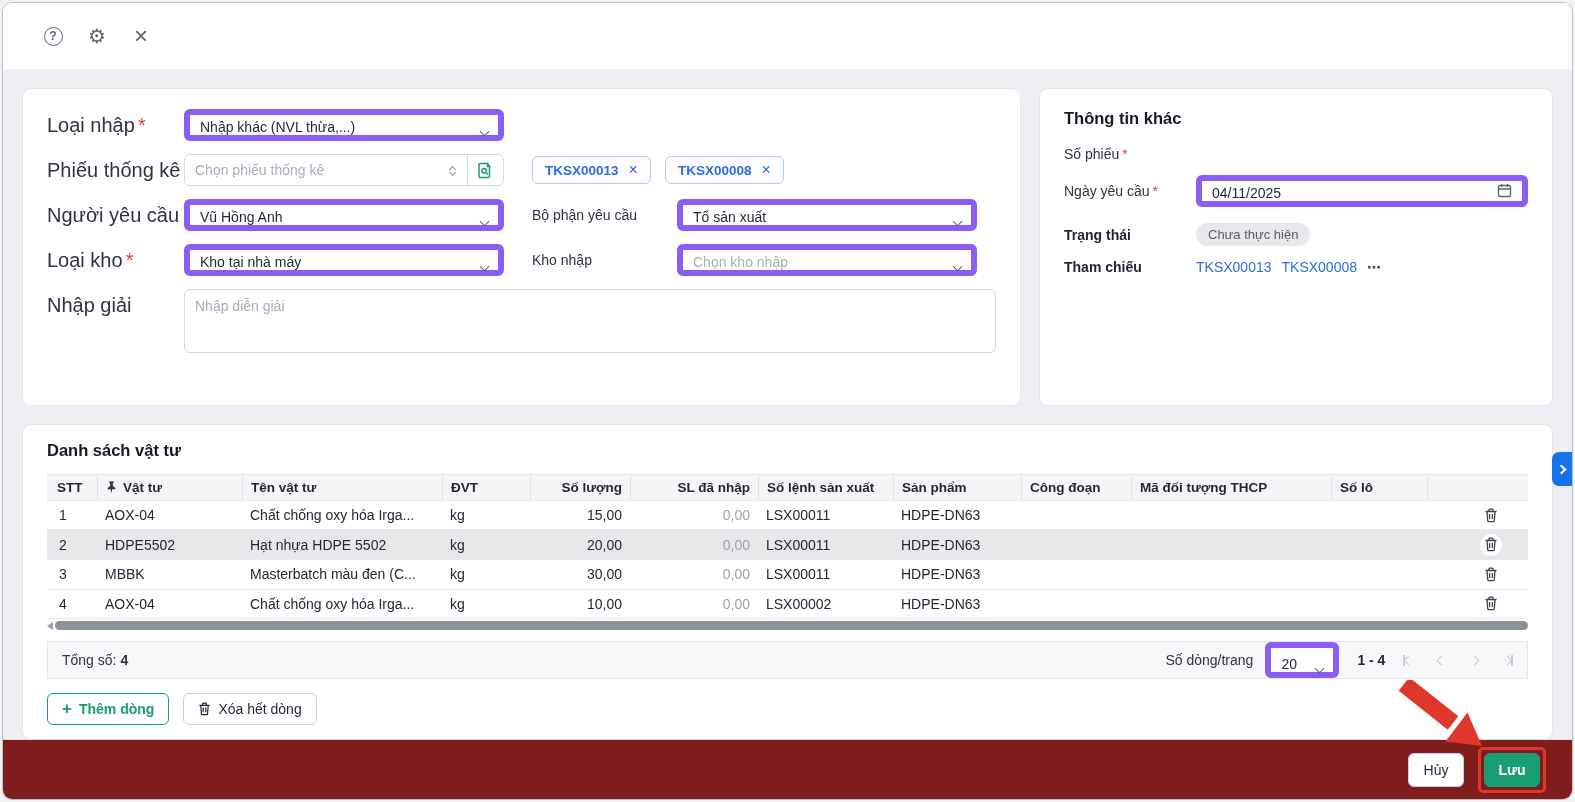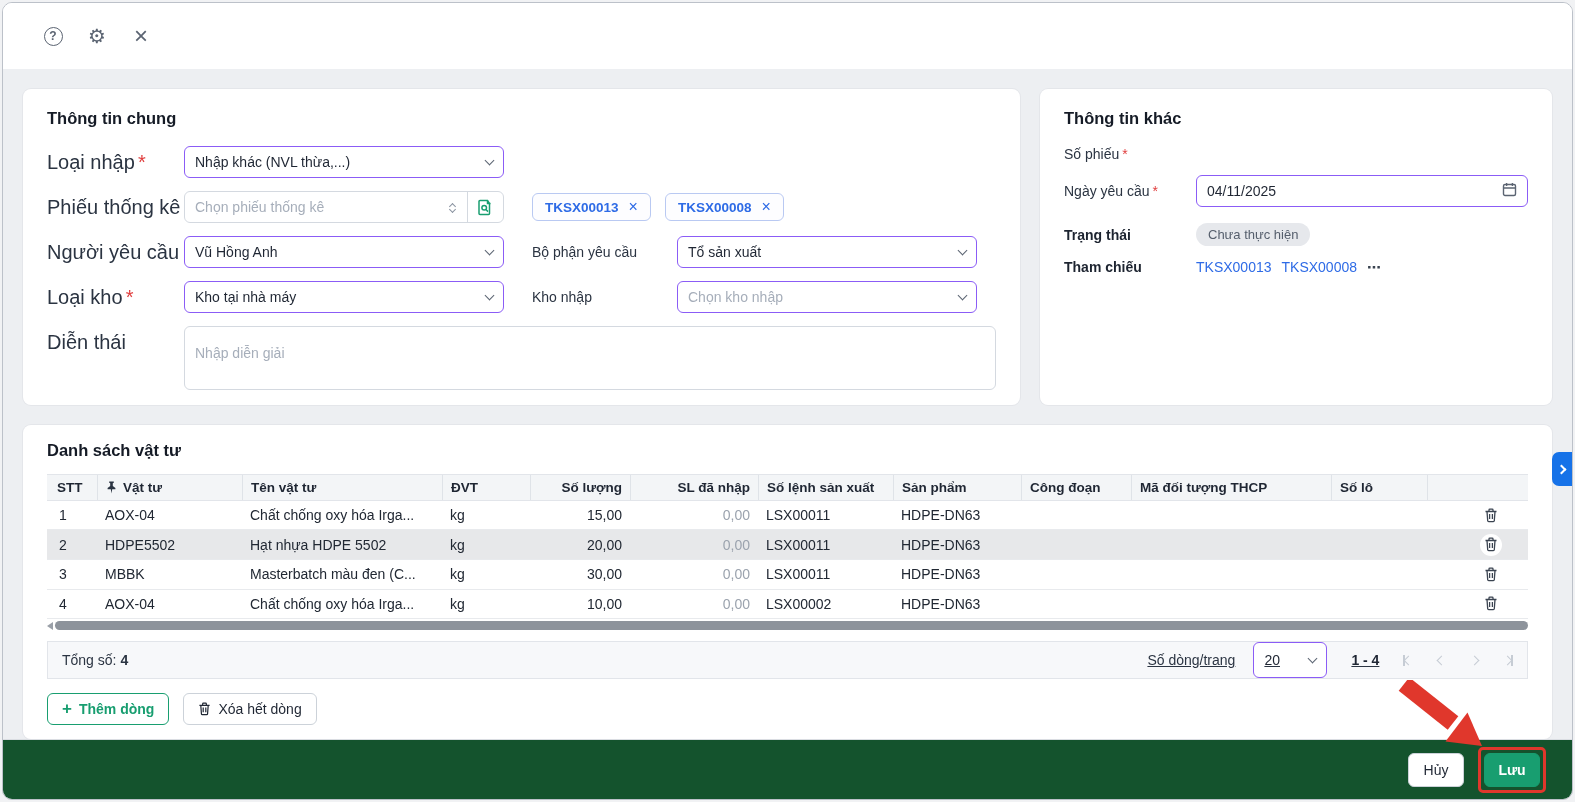--- a/index.html
+++ b/index.html
@@ -23,39 +23,39 @@
   .card { background:#fff; border-radius:8px; box-shadow:0 0 0 1px rgba(20,30,50,.04); }
   .card-general { flex:1; height:316px; padding:20px 24px; }
   .card-other { width:512px; height:316px; padding:20px 24px; }
   .card-title { font-size:16.5px; font-weight:700; color:#151b26; margin-bottom:18px; }
 
   .frow { display:flex; align-items:center; margin-bottom:13px; }
   .flabel { width:137px; min-width:137px; font-size:20px; color:#2b3442; }
   .flabel2 { width:145px; min-width:145px; font-size:14px; color:#2b3442; margin-left:28px; }
   .req { color:#e03e3e; margin-left:3px; }
 
-  .select, .input { height:32px; background:#fff; border:1px solid #8b5cf6; border-radius:6px; display:flex; align-items:center; padding:0 10px; font-size:14px; color:#1f2633; }
+  .select, .input { height:32px; background:#fff; border:6px solid #8b5cf6; border-radius:6px; display:flex; align-items:flex-end; padding:0 10px; font-size:14px; color:#1f2633; }
   .select { justify-content:space-between; cursor:pointer; }
   .w320 { width:320px; } .w300 { width:300px; }
   .placeholder { color:#a6aeba; }
   .chev { display:inline-block; width:7px; height:7px; border-right:1.7px solid #5b6472; border-bottom:1.7px solid #5b6472; transform:rotate(45deg); margin-top:-3px; }
   .chev.gray { border-color:#8a93a0; }
 
   .input-group { width:320px; height:32px; border:1px solid #d4d9e0; border-radius:6px; display:flex; align-items:stretch; background:#fff; overflow:hidden; }
   .ig-main { flex:1; display:flex; align-items:center; justify-content:space-between; padding:0 10px; font-size:14px; }
   .stepper { display:flex; flex-direction:column; gap:1px; margin-right:2px; }
   .stepper .chev { width:5px; height:5px; border-width:1.4px; }
   .stepper .up { transform:rotate(-135deg); margin-top:2px; }
   .ig-btn { width:36px; border-left:1px solid #d4d9e0; display:flex; align-items:center; justify-content:center; cursor:pointer; }
 
   .tags { display:flex; gap:14px; margin-left:28px; }
   .tag { display:flex; align-items:center; gap:10px; height:28px; padding:0 12px; border:1px solid #b9c9f2; border-radius:6px; color:#2e6be6; font-size:13.5px; font-weight:600; background:#fdfdff; cursor:pointer; }
   .tag .x { font-size:16px; font-weight:400; cursor:pointer; }
 
-  .textarea { flex:1; height:64px; border:1px solid #d4d9e0; border-radius:6px; padding:18px 10px; font-size:14px; }
+  .textarea { flex:1; height:64px; border:1px solid #d4d9e0; border-radius:6px; padding:8px 10px; font-size:14px; }
   .row-top { align-items:flex-start; }
   .row-top .flabel { padding-top:5px; }
 
   .flabel-o { width:132px; min-width:132px; font-size:14px; color:#2b3442; }
   .flabel-o.b { font-weight:700; color:#1d2430; }
   .input-flex { flex:1; justify-content:space-between; }
   .cal-icon { color:#5b6472; }
   .pill { background:#e6e8ec; color:#555e6c; border-radius:12px; font-size:13px; padding:4px 12px; display:inline-block; }
   .refs { display:flex; align-items:center; gap:10px; font-size:14px; }
   .ref-link { color:#2e6be6; cursor:pointer; }
@@ -76,37 +76,37 @@
   .td.trash-cell { justify-content:flex-end; padding-right:26px; }
   .trash { width:22px; height:22px; display:flex; align-items:center; justify-content:center; color:#3a4350; cursor:pointer; border-radius:50%; }
   .trash.on-circle { background:#fff; }
 
   .hscroll { height:10px; margin:2px 0 0; display:flex; align-items:center; gap:2px; }
   .hs-arrow { width:0; height:0; border-top:4px solid transparent; border-bottom:4px solid transparent; border-right:6px solid #9aa0a8; }
   .hs-thumb { flex:1; height:9px; background:#8d939b; border-radius:5px; }
 
   .table-footer { margin-top:11px; height:38px; background:#f7f8fa; border:1px solid #e2e5ea; display:flex; align-items:center; justify-content:space-between; padding:16px 14px; font-size:14px; color:#2b3442; }
   .total b { margin-left:4px; }
-  .pag { display:flex; align-items:center; gap:18px;text-decoration:underline; }
+  .pag { display:flex; align-items:center; gap:12px; }
   .pp-select { width:74px; height:36px; }
   .range { font-weight:700; color:#1f2633; margin:0 6px; }
   .pager { display:flex; align-items:center; gap:26px; color:#c6ccd4; }
   .pg { display:flex; align-items:center; cursor:default; }
   .pg .chev { border-color:#c6ccd4; margin:0; }
   .pg .left { transform:rotate(135deg); } .pg .right { transform:rotate(-45deg); }
   .pg .bar { width:1.8px; height:11px; background:#c6ccd4; }
 
   .row-actions { margin-top:14px; display:flex; gap:14px; }
   .btn { height:32px; border-radius:6px; font-size:14px; display:flex; align-items:center; gap:7px; padding:0 14px; cursor:pointer; background:#fff; }
   .btn-add { border:1px solid #189e70; color:#189e70; font-weight:600; }
   .btn-clear { border:1px solid #ccd2d9; color:#1f2633; }
   .plus { font-size:17px; font-weight:600; }
 
   
-  .dlg-footer { height:60px; min-height:60px; background:#14532d; border-top:1px solid #dadde2; display:flex; align-items:center; justify-content:flex-end; gap:14px; padding:0 26px; }
+  .dlg-footer { height:60px; min-height:60px; background:#7f1d1d; border-top:1px solid #dadde2; display:flex; align-items:center; justify-content:flex-end; gap:14px; padding:0 26px; }
   .btn-cancel { width:56px; height:34px; justify-content:center; border:1px solid #ccd2d9; color:#1f2633; }
   .save-wrap { border:3px solid #e0372c; border-radius:5px; padding:3px; }
   .btn-save { width:56px; height:34px; justify-content:center; background:#189e70; border:1px solid #189e70; color:#fff; font-weight:600; }
 
   .panel-handle { position:absolute; right:0; top:383px; width:20px; height:34px; background:#1672e8; border-radius:7px 0 0 7px; display:flex; align-items:center; justify-content:center; cursor:pointer; }
   .panel-handle .chev { border-color:#fff; border-width:2.2px; transform:rotate(-45deg); width:7px; height:7px; margin:0 2px 0 0; }
 
   .arrow-annot { position:absolute; left:1390px; top:680px; z-index:50; pointer-events:none; }
 </style>
 </head>
@@ -126,21 +126,20 @@
         <div class="icon-btn close-x">
             <span>×</span>
           </div>
       </div>
     </div>
 
     <div class="dlg-body">
       <div class="top-row">
 
         <div class="card card-general">
-          <div class="card-title">Thông tin chung</div>
 
           <div class="frow">
             <div class="flabel"><span>Loại nhập</span><span class="req">*</span></div>
             <div class="select w320">
               <span>Nhập khác (NVL thừa,...)</span>
               <span class="chev"></span>
             </div>
           </div>
 
           <div class="frow">
@@ -194,21 +193,21 @@
               <span class="chev"></span>
             </div>
             <div class="flabel2">Kho nhập</div>
             <div class="select w300">
               <span class="placeholder">Chọn kho nhập</span>
               <span class="chev"></span>
             </div>
           </div>
 
           <div class="frow row-top">
-            <div class="flabel">Diễn thái</div>
+            <div class="flabel">Nhập giải</div>
             <div class="textarea">
               <span class="placeholder">Nhập diễn giải</span>
             </div>
           </div>
         </div>
 
         <div class="card card-other">
           <div class="card-title">Thông tin khác</div>
 
           <div class="frow">

